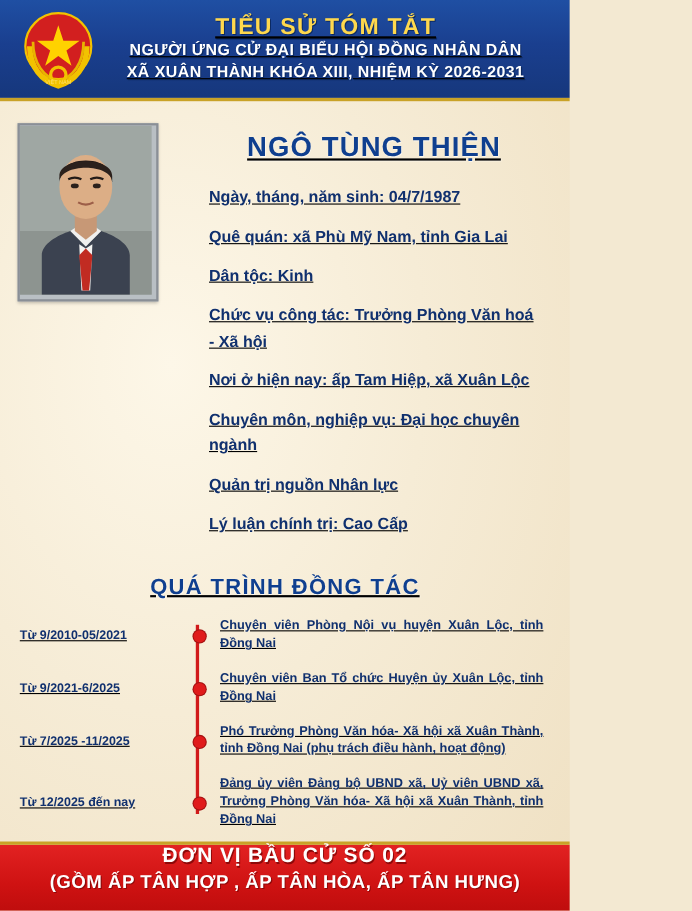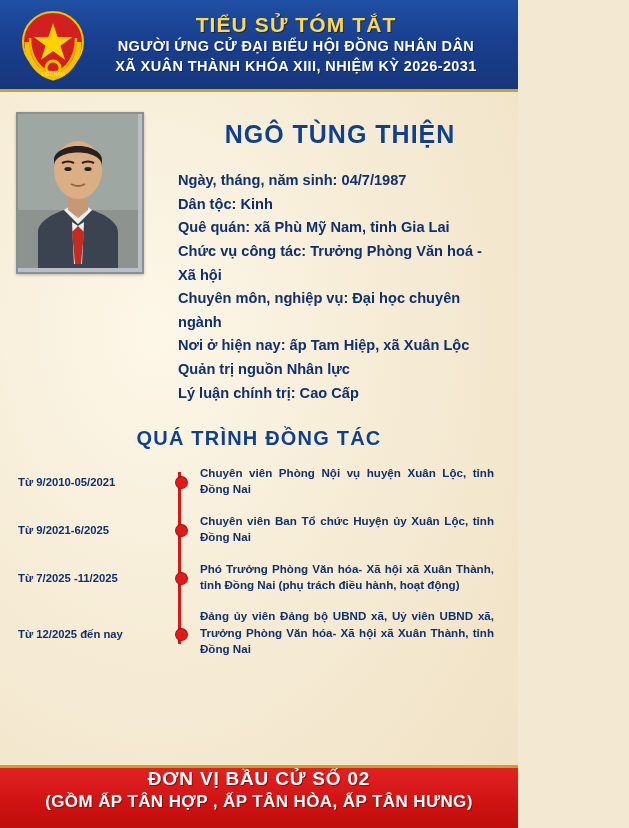--- a/index.html
+++ b/index.html
@@ -13,20 +13,21 @@
     background: #f3e9d2;
     overflow: hidden;
   }
   .page {
     position: relative;
     width: 518px;
     height: 828px;
     background:
       radial-gradient(ellipse at 30% 40%, #fdf7e8 0%, #f6ecd6 45%, #efe0c2 100%);
     overflow: hidden;
+    text-decoration: underline;
   }
   
   .header {
     position: relative;
     height: 92px;
     background: linear-gradient(180deg, #1f4fa3 0%, #1a3f8f 45%, #16377c 100%);
     border-bottom: 3px solid #c9a227;
     display: flex;
     align-items: center;
     padding-left: 14px;
@@ -92,21 +93,21 @@
     letter-spacing: 1px;
     text-align: center;
     margin: 14px 0 20px 0;
     text-shadow: 0.5px 0.5px 0 rgba(255,255,255,0.6);
   }
   .info-line {
     font-size: 14.6px;
     color: #10306e;
     font-weight: bold;
     line-height: 1.62;
-    margin: 0;
+    margin: 12px;
   }
   
   .career-title {
     text-align: center;
     font-size: 20px;
     font-weight: bold;
     color: #0f3f8f;
     letter-spacing: 1.2px;
     margin: 22px 0 14px 0;
     text-shadow: 0.5px 0.5px 0 rgba(255,255,255,0.6);
@@ -247,25 +248,25 @@
           <path d="M44 49 Q50 46 56 49" stroke="#241c18" stroke-width="2" fill="none"></path>
           <path d="M64 49 Q70 46 76 49" stroke="#241c18" stroke-width="2" fill="none"></path>
 
           <path d="M53 70 Q60 74 67 70" stroke="#9c5e48" stroke-width="2" fill="none"></path>
         </svg>
       </div>
 
       <div class="person-info">
         <div class="person-name">NGÔ TÙNG THIỆN</div>
         <p class="info-line">Ngày, tháng, năm sinh: 04/7/1987</p>
+        <p class="info-line">Quê quán: xã Phù Mỹ Nam, tỉnh Gia Lai</p>
         <p class="info-line">Dân tộc: Kinh</p>
-        <p class="info-line">Quê quán: xã Phù Mỹ Nam, tỉnh Gia Lai</p>
         <p class="info-line">Chức vụ công tác: Trưởng Phòng Văn hoá - Xã hội</p>
+        <p class="info-line">Nơi ở hiện nay: ấp Tam Hiệp, xã Xuân Lộc</p>
         <p class="info-line">Chuyên môn, nghiệp vụ: Đại học chuyên ngành</p>
-        <p class="info-line">Nơi ở hiện nay: ấp Tam Hiệp, xã Xuân Lộc</p>
         <p class="info-line">Quản trị nguồn Nhân lực</p>
         <p class="info-line">Lý luận chính trị: Cao Cấp</p>
       </div>
     </div>
 
     <div class="career-title">QUÁ TRÌNH ĐỒNG TÁC</div>
 
     <div class="timeline">
       <div class="tl-line"></div>
 

